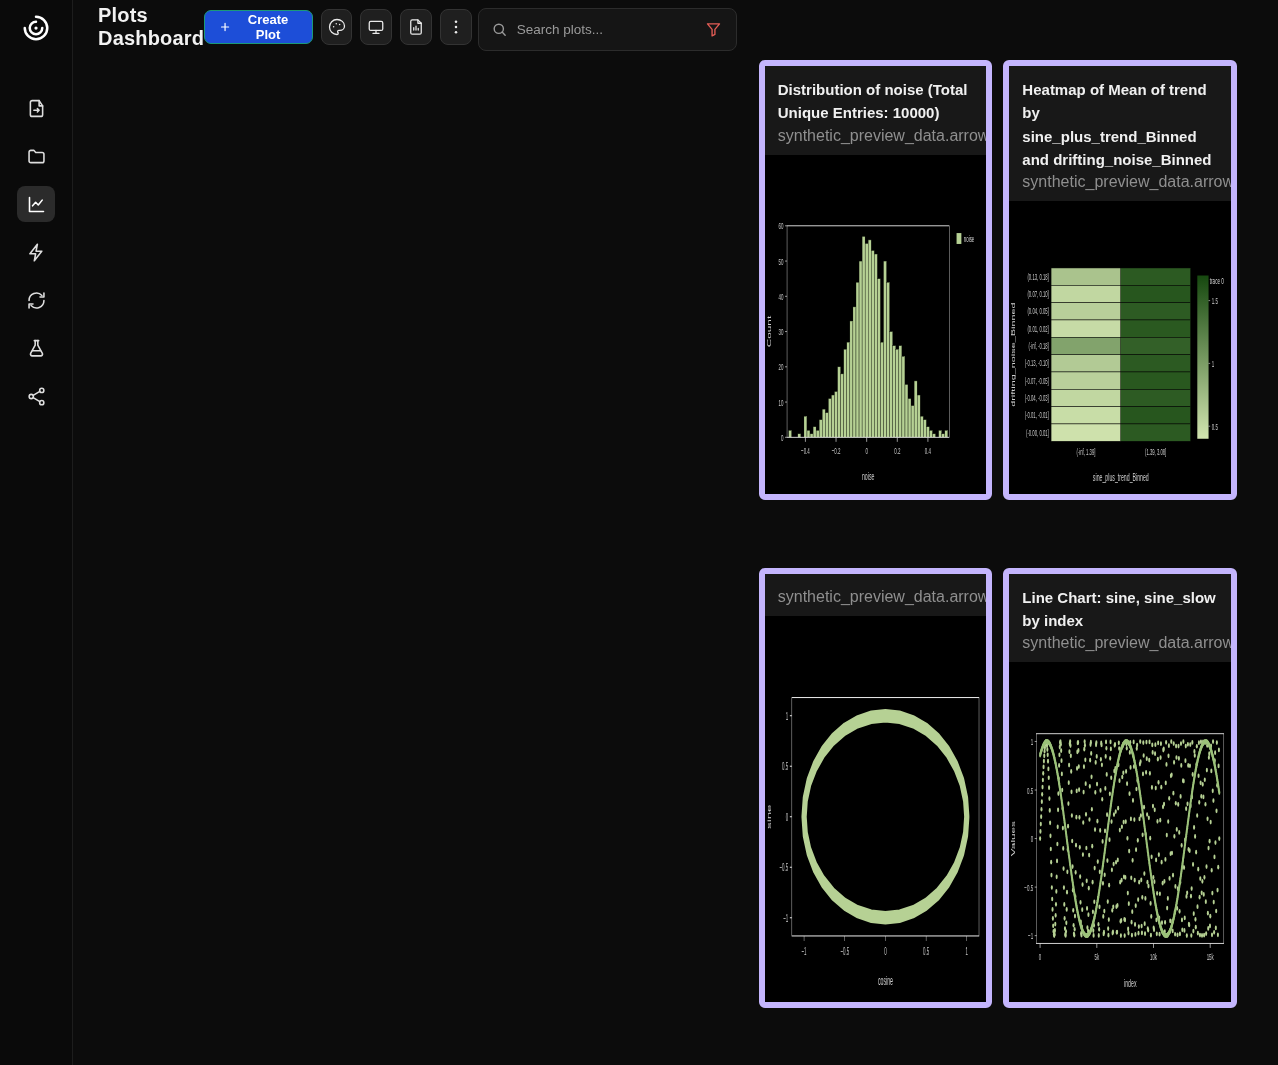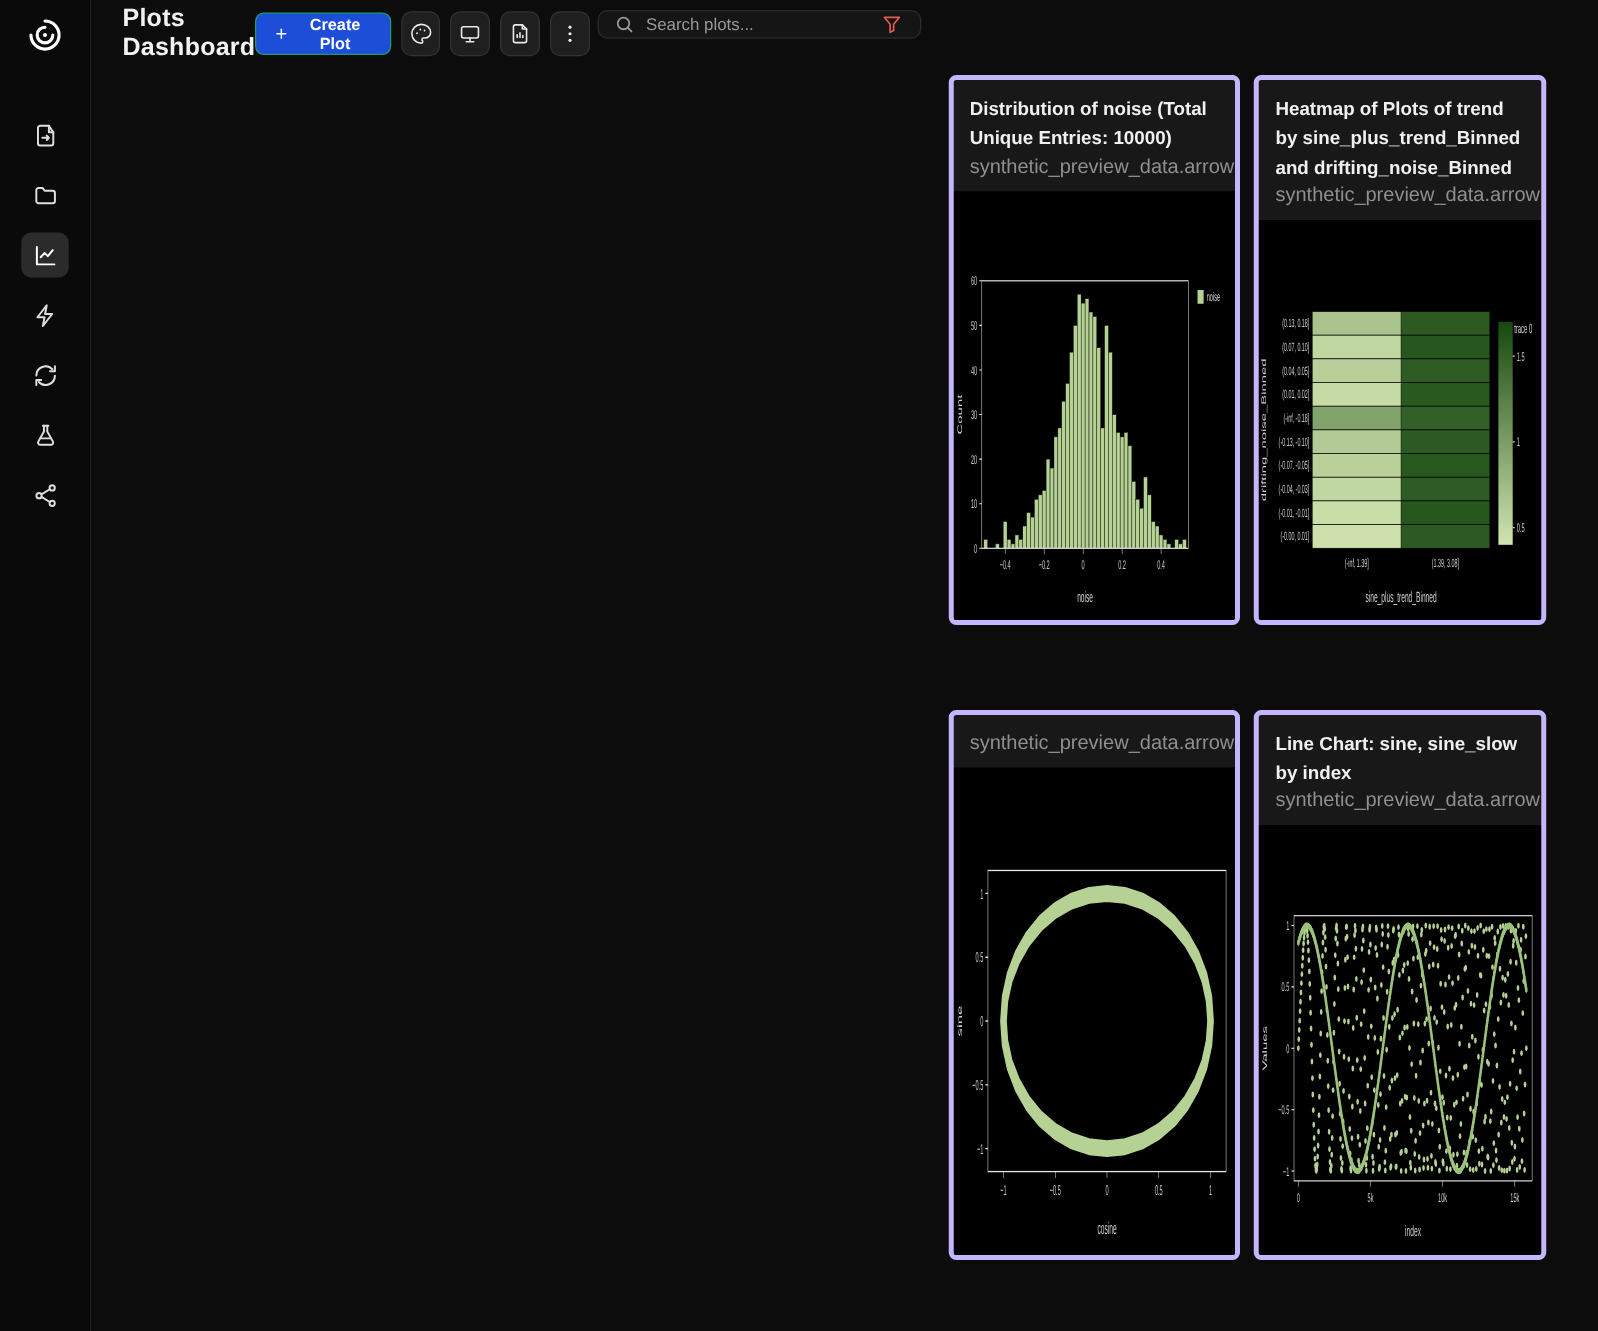--- a/index.html
+++ b/index.html
@@ -19,29 +19,29 @@
   .topbar{height:54px;display:flex;align-items:center;justify-content:space-between;padding:0 3px;}
   h1{font-size:20px;font-weight:700;letter-spacing:.2px;}
   .actions{display:flex;gap:8px;align-items:center;}
   .create-btn{display:flex;align-items:center;gap:7px;background:#1d4ed8;border:1px solid #1b9a78;
     color:#fff;font-size:13px;font-weight:600;height:34px;padding:0 14px;border-radius:7px;
     cursor:pointer;font-family:inherit;}
   .create-btn svg{width:14px;height:14px;}
   .icon-btn{width:36px;height:36px;border-radius:8px;background:#1f1f1f;border:1px solid #333;
     color:#eaeaea;display:flex;align-items:center;justify-content:center;cursor:pointer;}
   .icon-btn svg{width:18px;height:18px;}
-  .searchbar{height:23px;margin:8px 3px 0;display:flex;align-items:center;gap:9px;background:#151515;
+  .searchbar{height:43px;margin:8px 3px 0;display:flex;align-items:center;gap:9px;background:#151515;
     border:1px solid #2c2c2c;border-radius:8px;padding:0 12px;}
   .searchbar svg{flex-shrink:0;}
   .searchbar input{flex:1;background:none;border:none;outline:none;color:#e5e5e5;font-size:13.5px;font-family:inherit;}
   .searchbar input::placeholder{color:#9a9a9a;}
   .filter-btn{background:none;border:none;color:#e25c55;cursor:pointer;display:flex;padding:2px;}
   .filter-btn svg{width:17px;height:17px;}
   .grid{margin:60px 19px 0;display:grid;grid-template-columns:1fr 1fr;gap:10px 11px;}
-  .card{height:440px;background:#181818;border:4px solid #c4b5fd;border-radius:6px;display:flex;
+  .card{height:440px;background:#181818;border:6px solid #c4b5fd;border-radius:6px;display:flex;
     flex-direction:column;overflow:hidden;}
   .card-head{padding:12px 13px 10px;}
   .card-head h2{font-size:15px;font-weight:600;color:#f0f0f0;line-height:1.55;}
   .card-sub{font-size:16px;color:#8f8f8f;margin-top:2px;}
   .chart{flex:1;background:#000;}
   .chart svg{display:block;width:100%;height:100%;}
 </style>
 </head>
 <body>
 
@@ -245,21 +245,21 @@
               <text x="257.5" y="358" fill="#cfcfcf" font-size="13" text-anchor="middle" font-family="&quot;Liberation Sans&quot;,sans-serif">noise</text>
               <text transform="translate(16 194.5) rotate(-90)" fill="#cfcfcf" font-size="13" text-anchor="middle" font-family="&quot;Liberation Sans&quot;,sans-serif">Count</text>
               <rect x="478" y="86" width="12" height="12" fill="#b6d194"></rect>
               <text x="496" y="96" fill="#d6d6d6" font-size="11" text-anchor="start" font-family="&quot;Liberation Sans&quot;,sans-serif">noise</text>
             </svg>
         </div>
       </section>
 
       <section class="card">
         <div class="card-head">
-          <h2>Heatmap of Plots of trend by sine_plus_trend_Binned and drifting_noise_Binned</h2>
+          <h2>Heatmap of Mean of trend by sine_plus_trend_Binned and drifting_noise_Binned</h2>
           <div class="card-sub">synthetic_preview_data.arrow</div>
         </div>
         <div class="chart">
           <svg viewBox="0 0 552 350" preserveAspectRatio="none">
               <rect x="105" y="80.00" width="173.5" height="20.70" fill="rgb(170,195,141)" stroke="#050505" stroke-width="0.6"></rect>
               <rect x="278.5" y="80.00" width="173.5" height="20.70" fill="rgb(44,90,34)" stroke="#050505" stroke-width="0.6"></rect>
               <rect x="105" y="100.70" width="173.5" height="20.70" fill="rgb(193,215,161)" stroke="#050505" stroke-width="0.6"></rect>
               <rect x="278.5" y="100.70" width="173.5" height="20.70" fill="rgb(39,86,30)" stroke="#050505" stroke-width="0.6"></rect>
               <rect x="105" y="121.40" width="173.5" height="20.70" fill="rgb(184,207,154)" stroke="#050505" stroke-width="0.6"></rect>
               <rect x="278.5" y="121.40" width="173.5" height="20.70" fill="rgb(45,91,35)" stroke="#050505" stroke-width="0.6"></rect>

